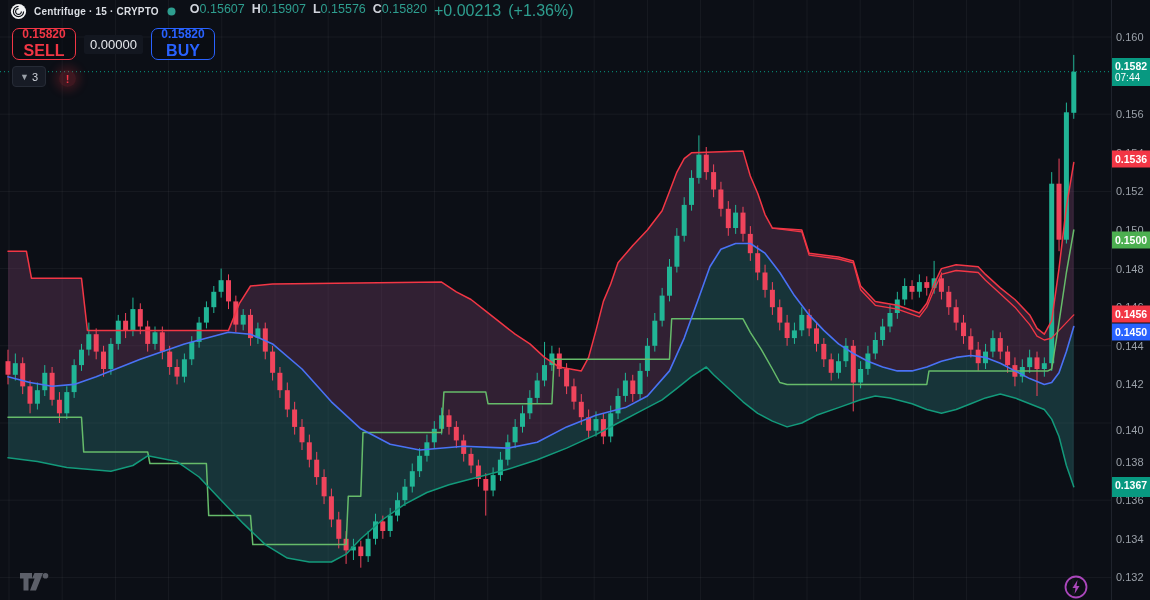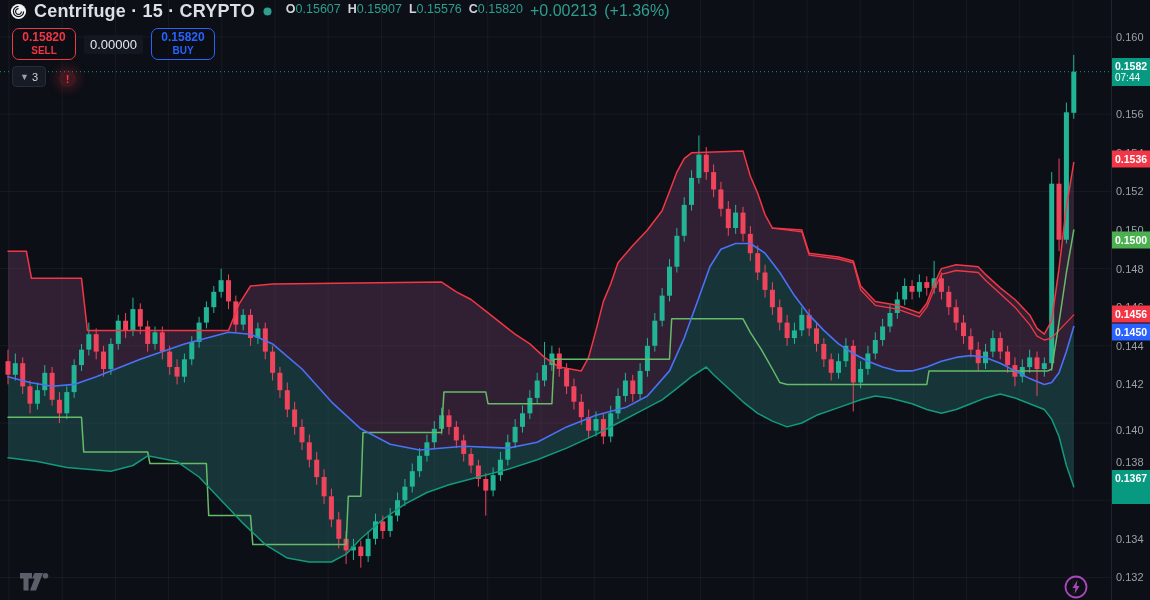--- a/index.html
+++ b/index.html
@@ -5,30 +5,30 @@
   html,body{margin:0;padding:0;background:#0c0f16;width:1150px;height:600px;overflow:hidden;
     font-family:"Liberation Sans",sans-serif;-webkit-font-smoothing:antialiased;}
   #stage{position:relative;width:1150px;height:600px;background:#0c0f16;}
   #chart-wrap{position:absolute;left:0;top:0;width:1112px;height:600px;}
   #axis-pane{position:absolute;right:0;top:0;width:38px;height:600px;background:#0c0f16;border-left:1px solid #1f232c;}
   .tick{position:absolute;left:4px;transform:translateY(-50%);color:#9aa0a8;font-size:11px;white-space:nowrap;}
   .tag{position:absolute;left:0;width:38px;transform:translateY(-50%);color:#fff;font-size:10.5px;font-weight:bold;
        padding:2px 8px 2px 3px;box-sizing:border-box;white-space:nowrap;overflow:hidden;z-index:3;}
   .tag .sub{font-weight:normal;font-size:10px;}
   #header{position:absolute;left:10px;top:2px;height:18px;display:flex;align-items:center;gap:7px;z-index:5;}
-  #sym-title{color:#dcdfe5;font-size:18px;font-weight:bold;letter-spacing:.2px;}
+  #sym-title{color:#dcdfe5;font-size:10px;font-weight:bold;letter-spacing:.2px;}
   .ohlc{display:flex;gap:7px;font-size:12.5px;margin-left:6px;}
   .ohlc .lbl{color:#d1d4dc;font-weight:bold;}
   .ohlc .val{color:#2e9e8f;}
   .chg{color:#2e9e8f;font-size:16px;}
   #trade-panel{position:absolute;left:12px;top:28px;display:flex;align-items:center;gap:8px;z-index:5;}
   .trade-btn{width:64px;height:32px;border-radius:7px;display:flex;flex-direction:column;align-items:center;
     justify-content:center;line-height:1.15;cursor:pointer;background:rgba(10,12,18,.55);box-sizing:border-box;}
   .trade-btn .p{font-size:12px;font-weight:bold;}
-  .trade-btn .a{font-size:10px;font-weight:bold;}
+  .trade-btn .a{font-size:16px;font-weight:bold;}
   #sell-btn{border:1.5px solid #f23645;color:#f23645;}
   #buy-btn{border:1.5px solid #2962ff;color:#2962ff;}
   #spread-pill{background:#131720;color:#e6e8ec;font-size:13px;padding:2px 6px;border-radius:2px;}
   #ind-widget{position:absolute;left:12px;top:66px;width:32px;height:19px;background:#171b25;border:1px solid #262b36;
     border-radius:4px;color:#cfd3da;font-size:11px;display:flex;align-items:center;justify-content:center;gap:3px;z-index:5;cursor:pointer;}
   #ind-widget .chev{font-size:9px;color:#9aa0a8;}
   #warn-badge{position:absolute;left:59px;top:70px;width:17px;height:17px;border-radius:50%;
     background:rgba(242,54,69,.22);color:#f23645;font-weight:bold;font-size:11px;display:flex;align-items:center;
     justify-content:center;z-index:5;box-shadow:0 0 10px 4px rgba(242,54,69,.18);}
   #tv-logo{position:absolute;left:20px;top:573px;z-index:5;opacity:.85;}
@@ -400,21 +400,21 @@
       </div>
       <div class="tag" style="top: 240px; height: 17px; background: rgb(76, 175, 80);">
         <div>0.1500</div>
       </div>
       <div class="tag" style="top: 314px; height: 17px; background: rgb(242, 54, 69);">
         <div>0.1456</div>
       </div>
       <div class="tag" style="top: 332px; height: 17px; background: rgb(41, 98, 255);">
         <div>0.1450</div>
       </div>
-      <div class="tag" style="top: 487px; height: 34px; background: rgb(8, 153, 129);">
+      <div class="tag" style="top: 487px; height: 20px; background: rgb(8, 153, 129);">
         <div>0.1367</div>
       </div>
     </div>
 
   <div id="header">
     <span>
       <svg width="17" height="17" viewBox="0 0 17 17">
         <circle cx="8.5" cy="8.5" r="7.6" fill="#f2f3f5"></circle>
         <path d="M8.5 3.4 a5.1 5.1 0 1 0 5.1 5.1" fill="none" stroke="#0c0f16" stroke-width="1.2"></path>
         <path d="M8.5 5.6 a2.9 2.9 0 1 0 2.9 2.9" fill="none" stroke="#0c0f16" stroke-width="1.2"></path>

